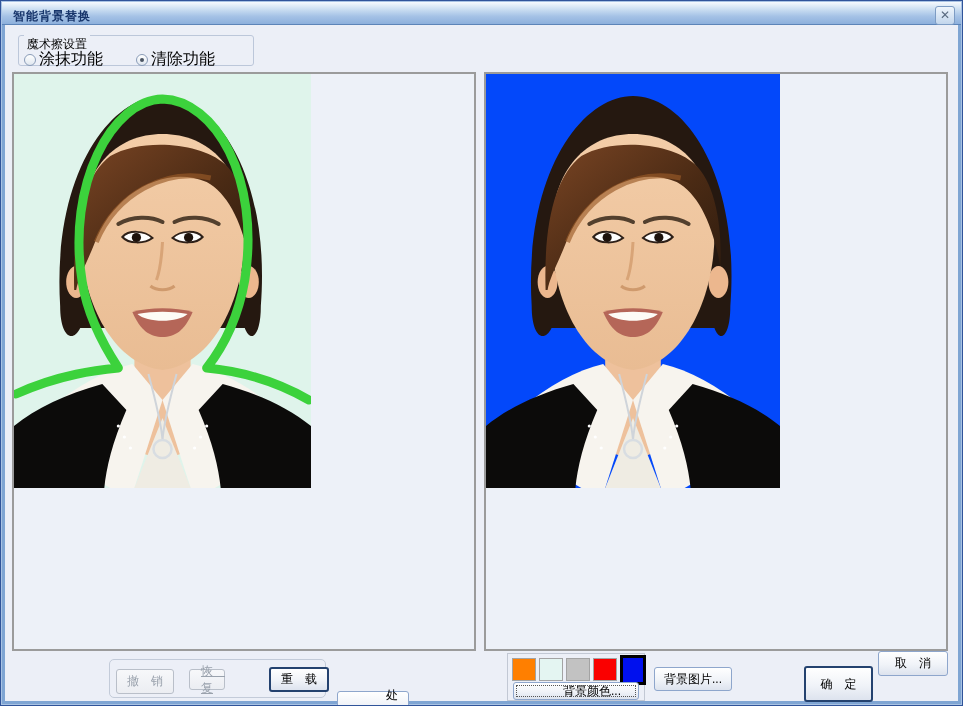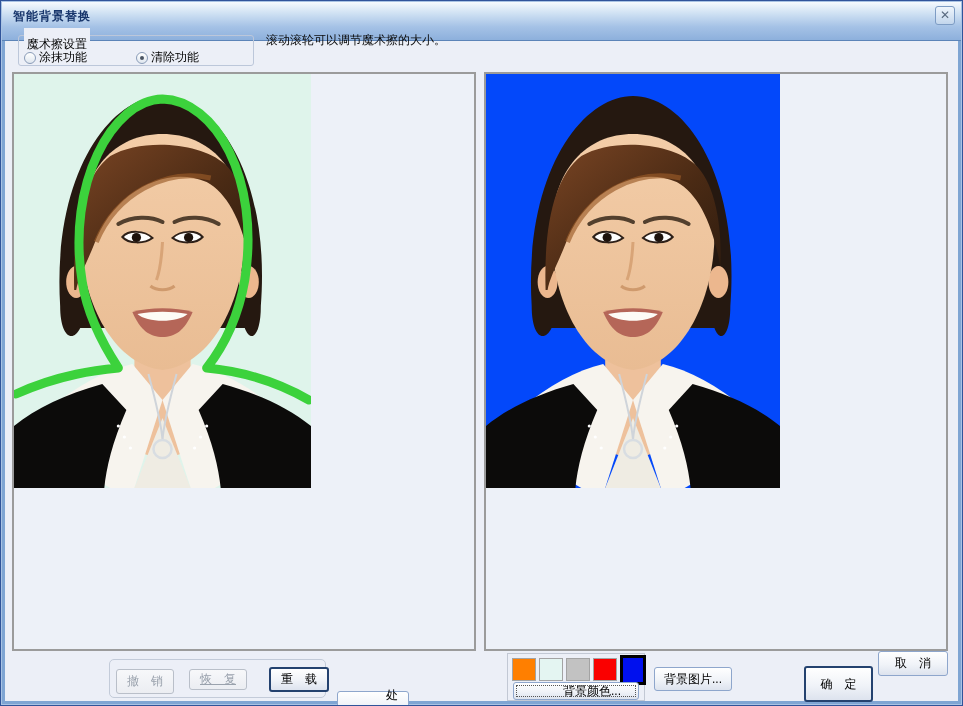--- a/index.html
+++ b/index.html
@@ -6,21 +6,21 @@
   html,body { width:963px; height:706px; font-family:"DejaVu Sans","Liberation Sans",sans-serif; }
   .window{
     position:relative; width:963px; height:706px;
     background:#ECEFF7;
     border:1px solid #30549A;
     box-shadow: inset 0 0 0 1px #a9c3e4, inset 0 0 0 4px #7FA5D3;
     overflow:hidden;
   }
   
   .titlebar{
-    position:absolute; left:1px; top:1px; right:1px; height:39px;
+    position:absolute; left:1px; top:1px; right:1px; height:23px;
     background:linear-gradient(#f6fafe 0%, #cfe1f3 30%, #a5c2e6 65%, #8db0dc 100%);
     border-bottom:1px solid #5c84b8;
   }
   .titlebar .title{
     position:absolute; left:11px; top:6px;
     font-size:12px; font-weight:bold; color:#17356B; letter-spacing:1px;
   }
   .close-btn{
     position:absolute; right:6px; top:4px; width:20px; height:19px;
     background:linear-gradient(#eef5fc,#c3d6ec);
@@ -42,21 +42,21 @@
   .radio-opt.opt1{ left:117px; }
   .radio-circle{
     width:12px; height:12px; border-radius:50%;
     border:1px solid #8a9cb8; background:linear-gradient(#fff,#dfe6ef);
     margin-right:3px; position:relative;
   }
   .radio-circle.checked::after{
     content:""; position:absolute; left:3px; top:3px; width:4px; height:4px;
     border-radius:50%; background:#4a5462;
   }
-  .radio-label{ font-size:12px; color:#000; }
+  .radio-label{ font-size:16px; color:#000; }
   
   .instructions{ position:absolute; left:265px; top:31px; font-size:12px; color:#0a0a0a; line-height:17px; }
   
   .panel{
     position:absolute; top:71px; width:464px; height:579px;
     border:2px solid #9b9b9b; background:#EDF1F8;
   }
   .panel--left{ left:11px; }
   .panel--right{ left:483px; }
   .photo{ position:absolute; left:0; top:0; height:414px; }
@@ -69,21 +69,21 @@
   .btn{
     position:absolute; font-size:12px; color:#000; text-align:center;
     background:linear-gradient(#ffffff, #f0f3f8 55%, #dde3ee);
     border:1px solid #8ea6cc; border-radius:3px; cursor:pointer;
     display:flex; align-items:center; justify-content:center;
   }
   .btn--default{ border:2px solid #24426F;margin-left:12px; }
   .btn--disabled{ color:#9aa2ad; border-color:#b9bfc9;
     background:linear-gradient(#f7f8fa,#ebedf2); cursor:default; }
   .btn-undo{ left:115px; top:668px; width:58px; height:25px; }
-  .btn-redo{ left:188px; top:668px; width:58px; height:21px;text-decoration:underline; }
+  .btn-redo{ left:188px; top:668px; width:36px; height:21px;text-decoration:underline; }
   .btn-reload{ left:256px; top:666px; width:60px; height:25px; }
   .btn-process{ left:336px; top:690px; width:72px; height:26px;padding-left:38px; }
   .swatch-panel{
     position:absolute; left:506px; top:652px; width:138px; height:48px;
     border:1px solid #c2c8d4;
   }
   .swatch{ position:absolute; top:4px; width:24px; height:23px; border:1px solid #a3a3a3; cursor:pointer; }
   .swatch.s0{ left:4px; } .swatch.s1{ left:31px; } .swatch.s2{ left:58px; } .swatch.s3{ left:85px; }
   .swatch.s4{ left:112px; top:1px; width:26px; height:30px; border:3px solid #000; }
   .btn-bgcolor{
@@ -112,21 +112,20 @@
       <span class="radio-circle"></span>
       <span class="radio-label">涂抹功能</span>
     </div>
     <div class="radio-opt opt1">
       <span class="radio-circle checked"></span>
       <span class="radio-label">清除功能</span>
     </div>
   </div>
 
   <div class="instructions">
-    <div>滚动滚轮可以调节魔术擦的大小。</div>
   </div>
 
   <div class="panel panel--left">
     <div class="photo photo--left" style="background-color: rgb(223, 244, 235);">
 <svg viewBox="0 0 296 414" preserveAspectRatio="none" xmlns="http://www.w3.org/2000/svg">
   <defs>
     <linearGradient id="hairg" x1="0" y1="0" x2="1" y2="1">
       <stop offset="0" stop-color="#7a4524"></stop>
       <stop offset="0.55" stop-color="#4a2a14"></stop>
       <stop offset="1" stop-color="#2b1a0e"></stop>

